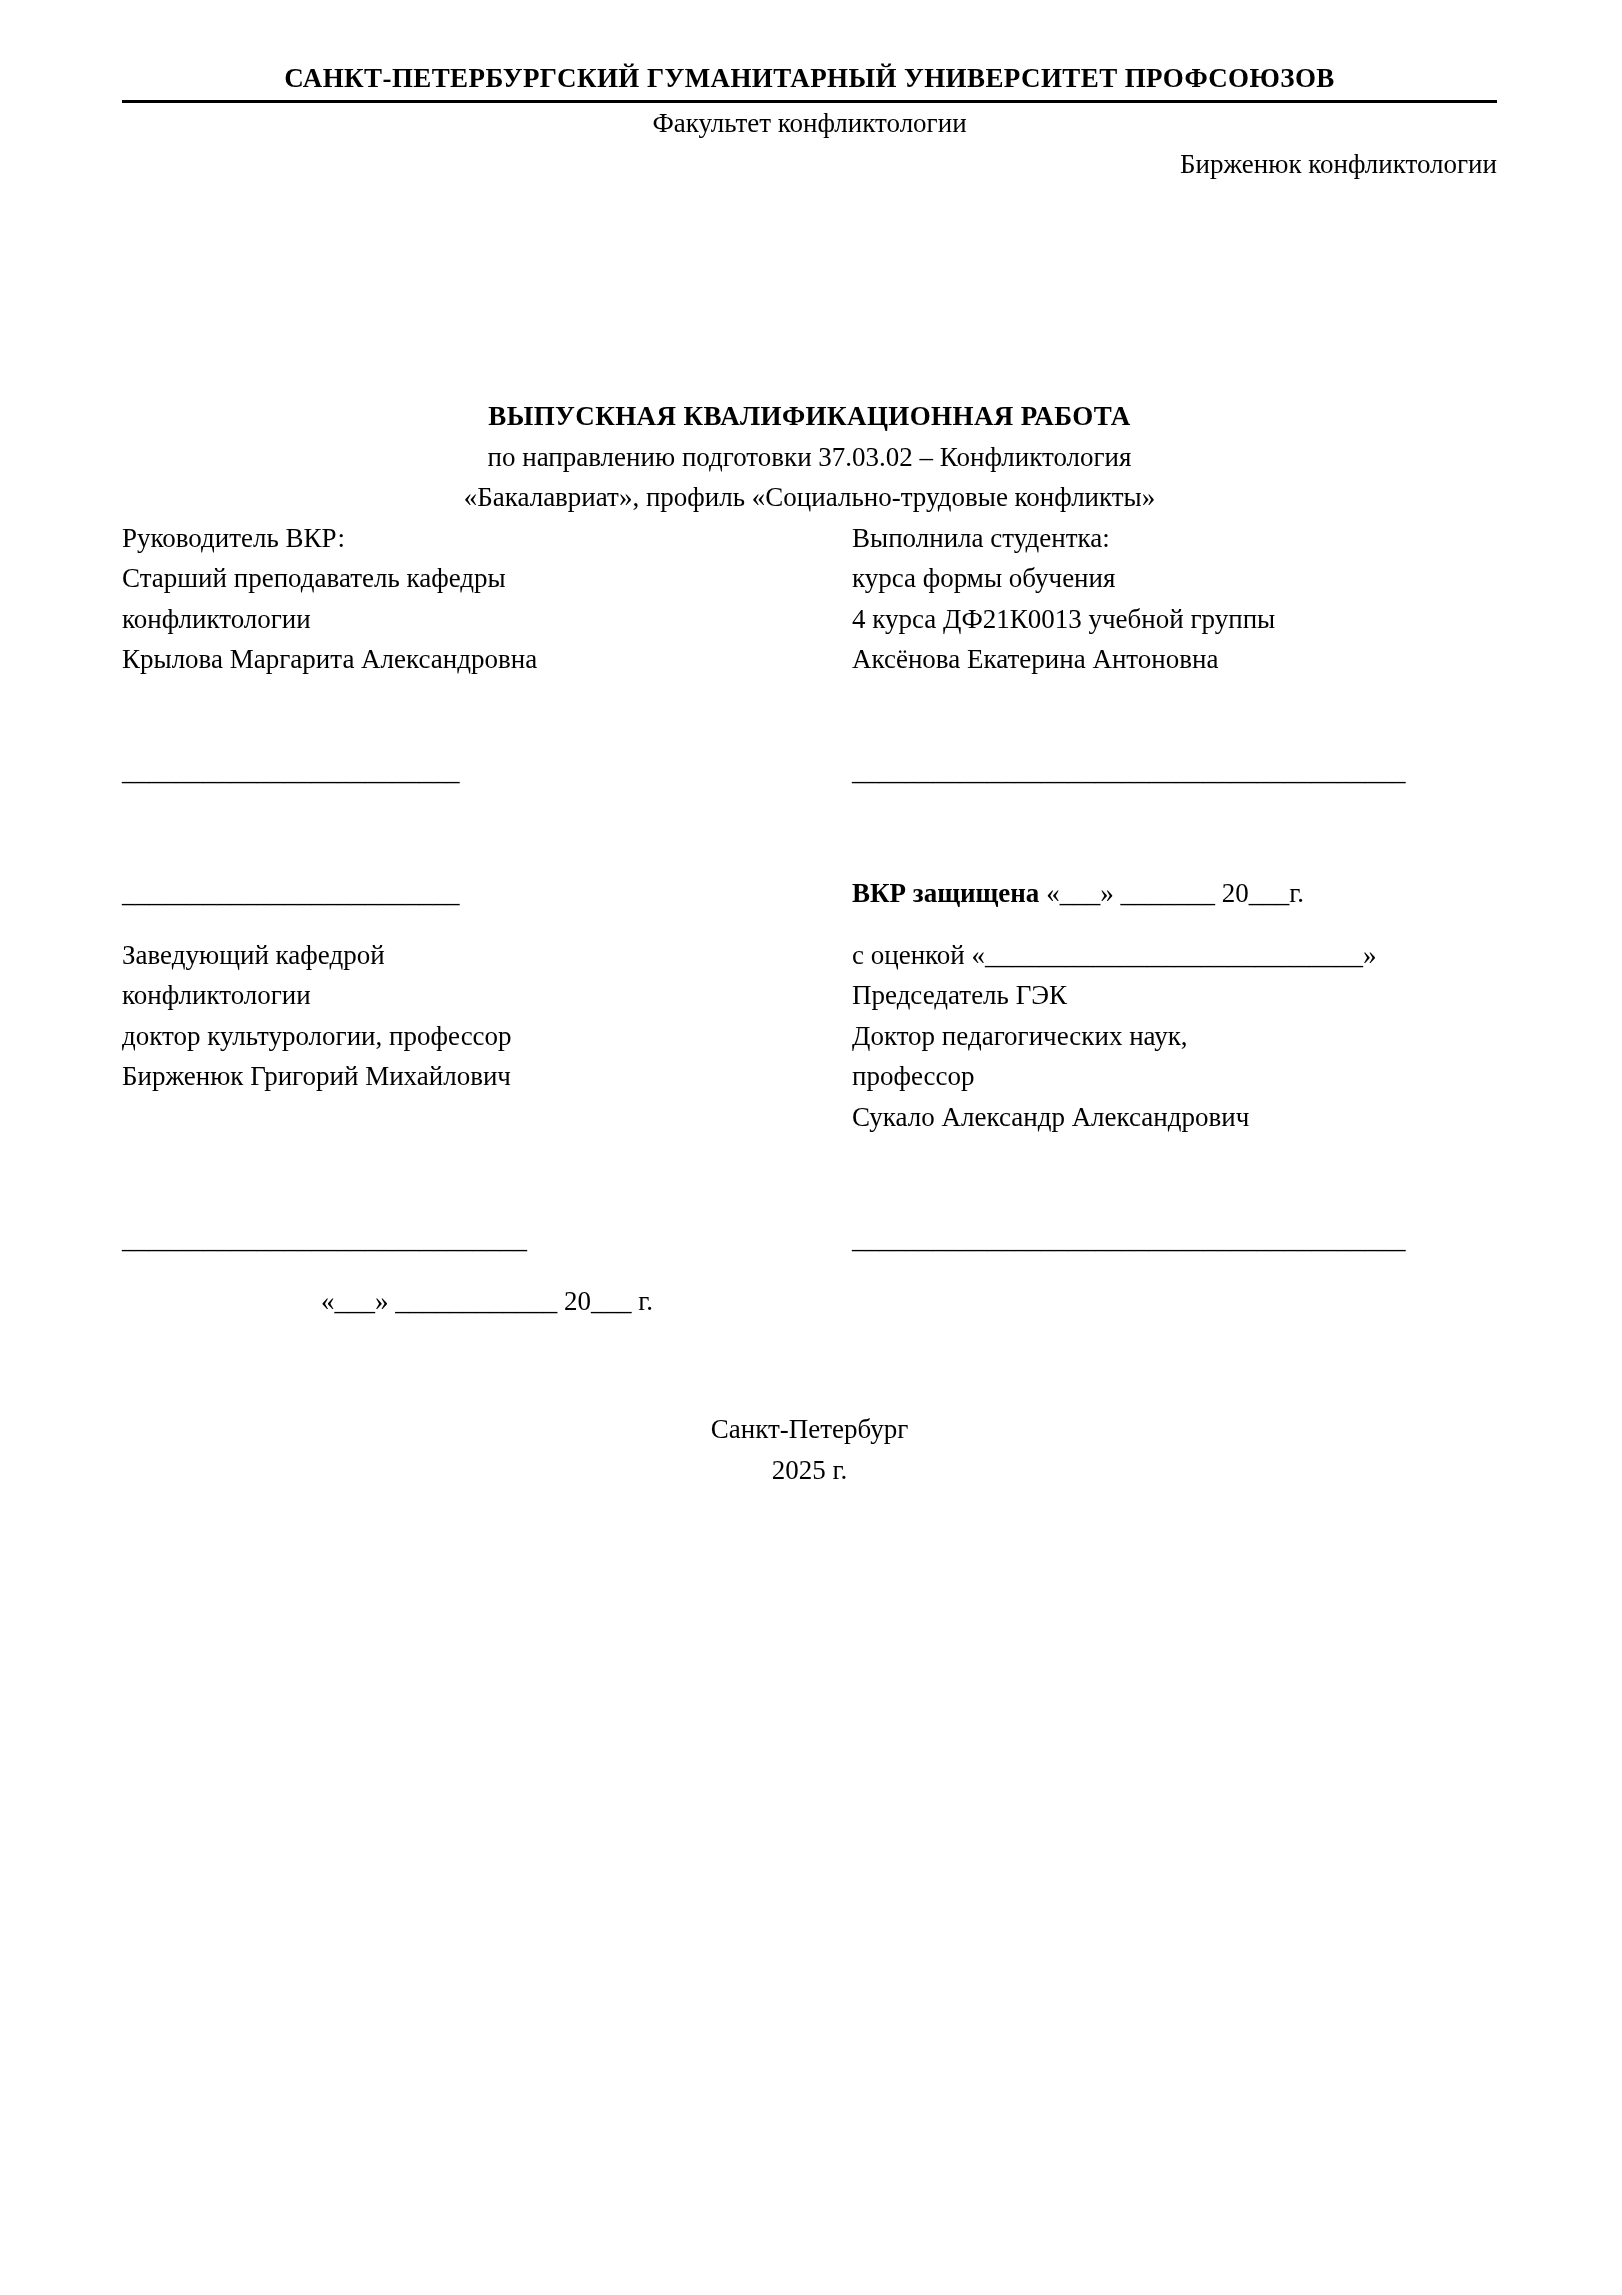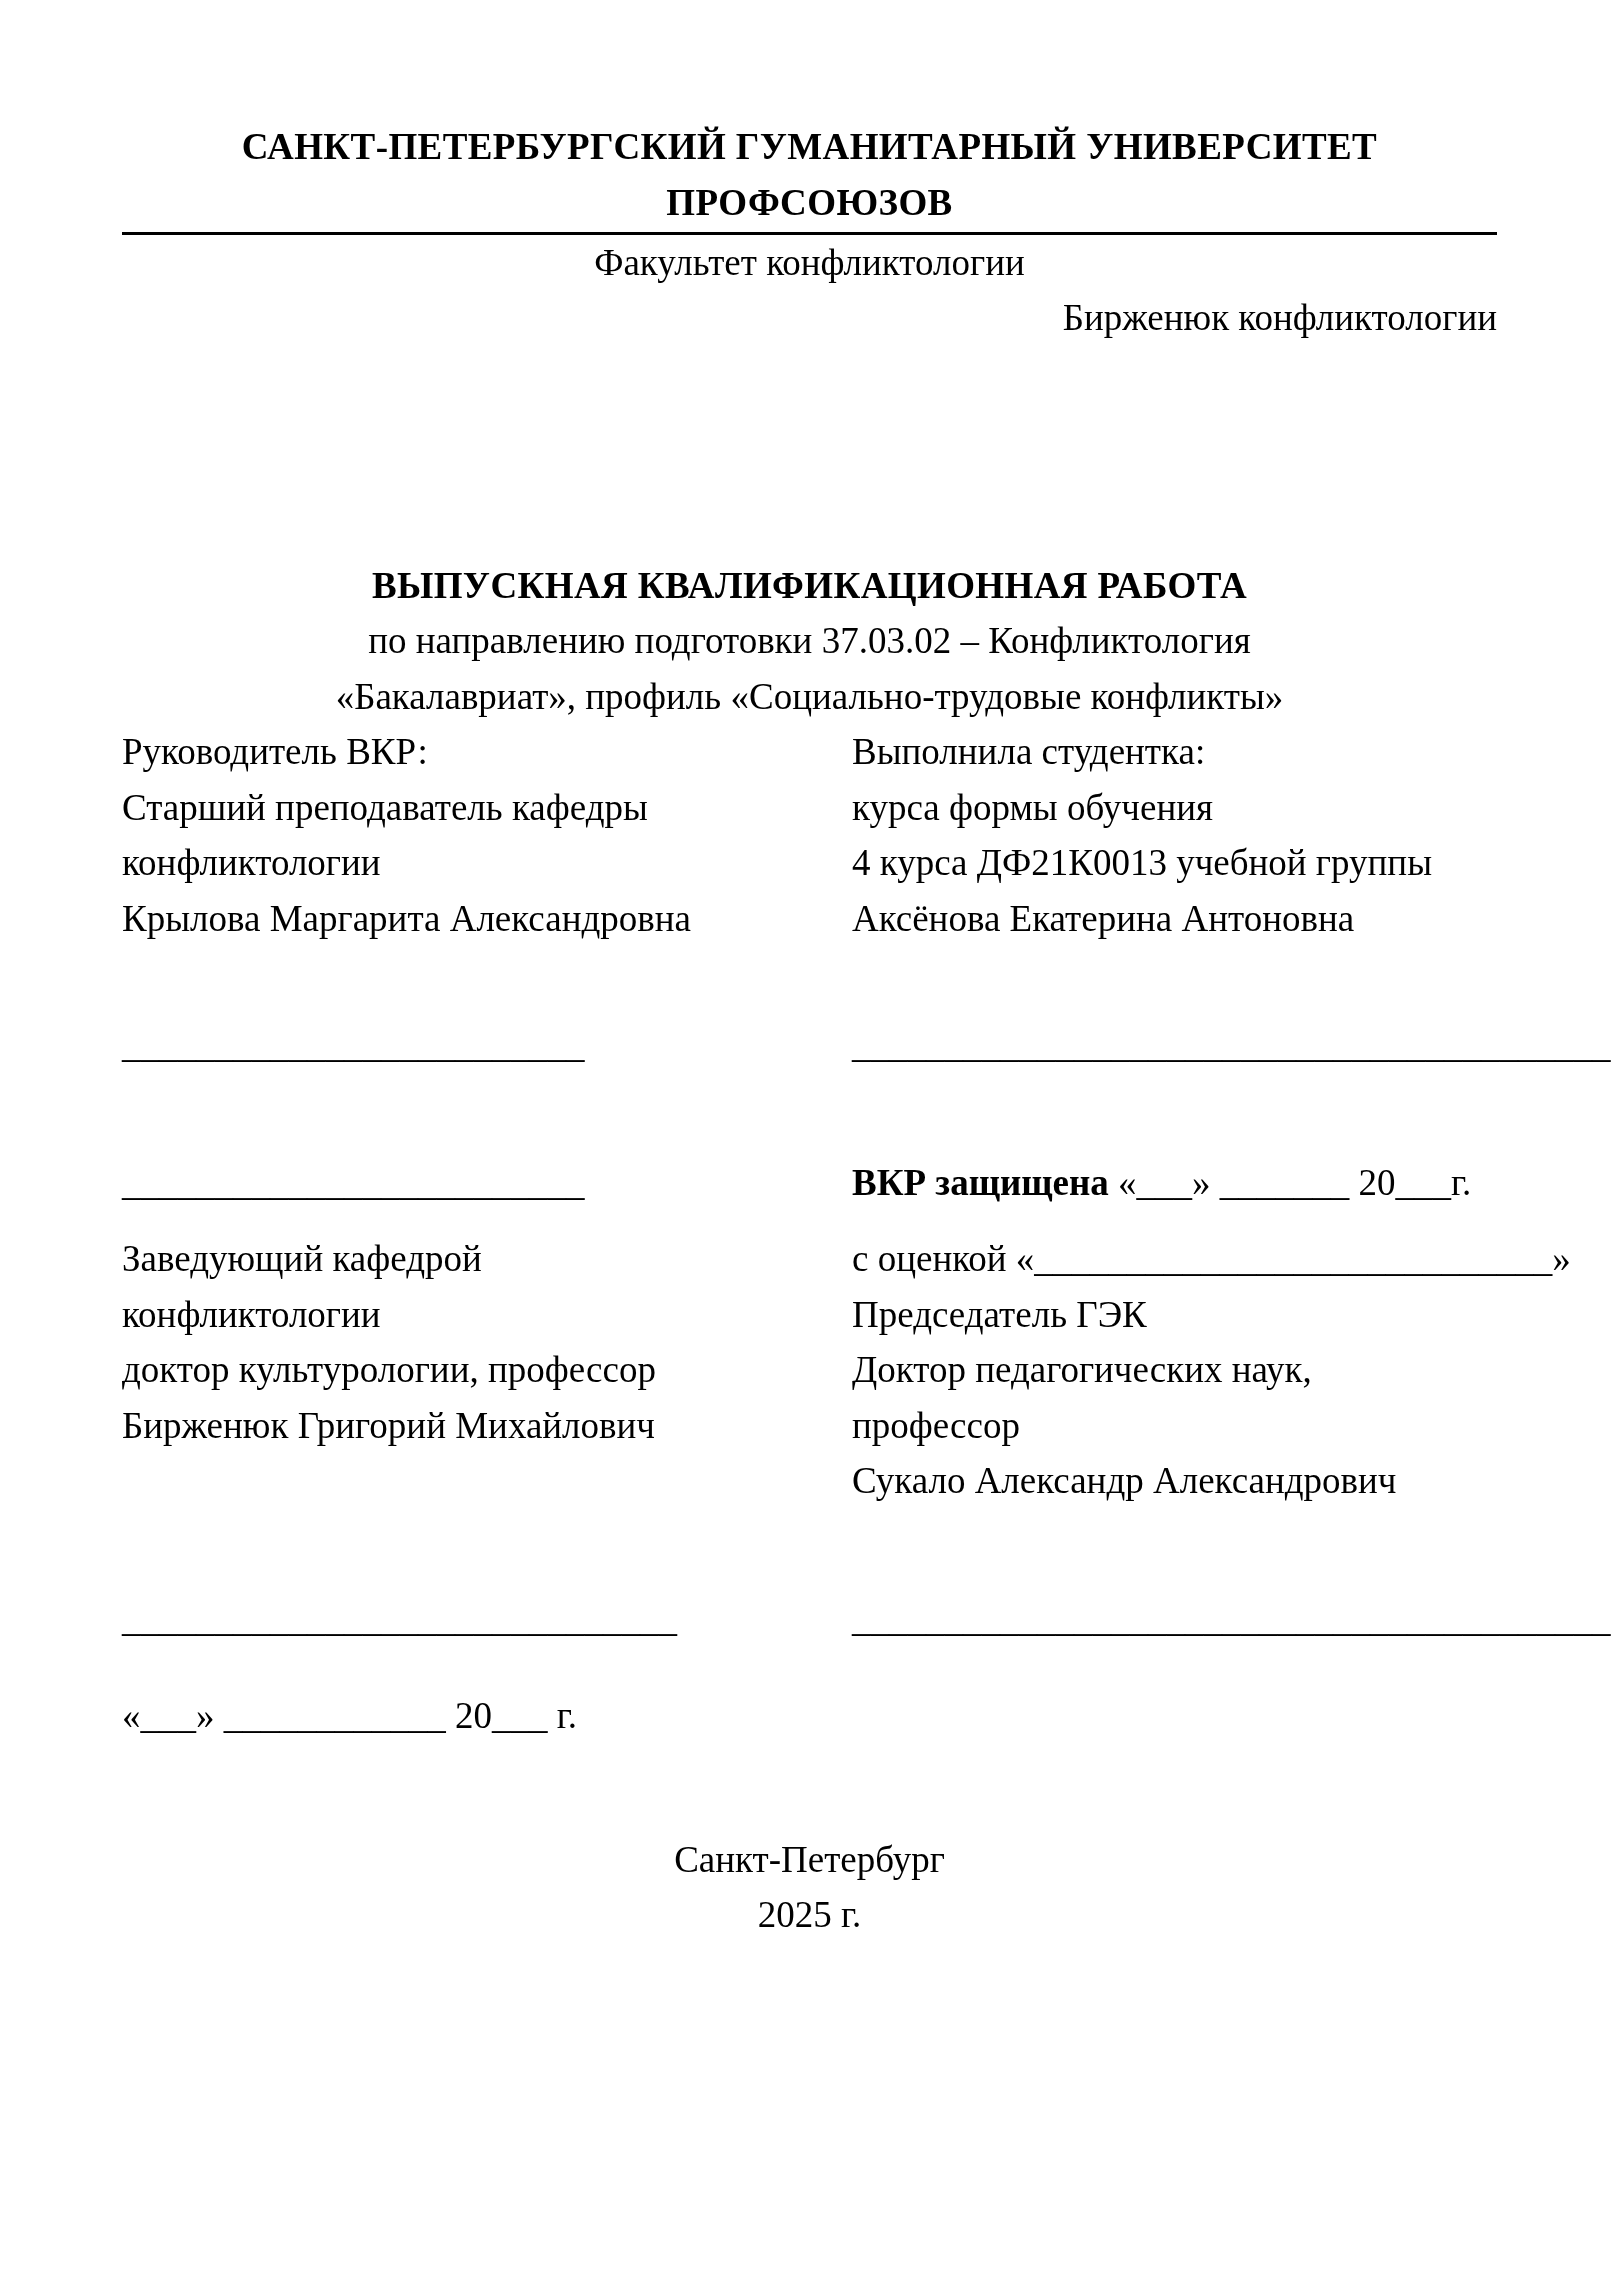--- a/index.html
+++ b/index.html
@@ -4,44 +4,44 @@
 <style>
   html, body { margin: 0; padding: 0; background: #ffffff; }
   .page {
     position: relative;
     width: 1623px;
     height: 2295px;
     box-sizing: border-box;
     background: #ffffff;
     color: #000000;
     font-family: "Liberation Serif", "DejaVu Serif", serif;
-    font-size: 37px;
+    font-size: 27px;
     line-height: 1.5;
-    padding: 119px 126px 0 122px;
+    padding: 58px 126px 0 122px;
     overflow: hidden;
   }
   .doc-header {
     text-align: center;
     font-weight: bold;
     letter-spacing: 0.4px;
     border-bottom: 3.1px solid #000;
     padding-bottom: 1.6px;
   }
   .faculty-line { text-align: center; }
   .department-line { text-align: right; }
   .work-type { text-align: center; font-weight: bold; margin-top: 212px; letter-spacing: 0.4px; }
   .thesis-title { text-align: center; font-weight: bold; margin-top: 47px; letter-spacing: 0.4px; }
   .direction-block { text-align: center; }
   .cols { display: grid; grid-template-columns: 730px 1fr; align-items: start; }
   .row-a { }
   .row-b { margin-top: 71px; }
   .row-c { margin-top: 82px; }
   .row-d { margin-top: 21px; }
   .row-e { margin-top: 82px; }
-  .row-f { margin-top: 42px; }
+  .row-f { margin-top: 21px; text-align: center; }
   .bold { font-weight: bold; }
   .footer-block { text-align: center; margin-top: 88px; }
   .line { white-space: nowrap; }
 </style>
 </head>
 <body>
 
 <div class="page">
 
   <div class="doc-header">САНКТ-ПЕТЕРБУРГСКИЙ ГУМАНИТАРНЫЙ УНИВЕРСИТЕТ ПРОФСОЮЗОВ</div>

